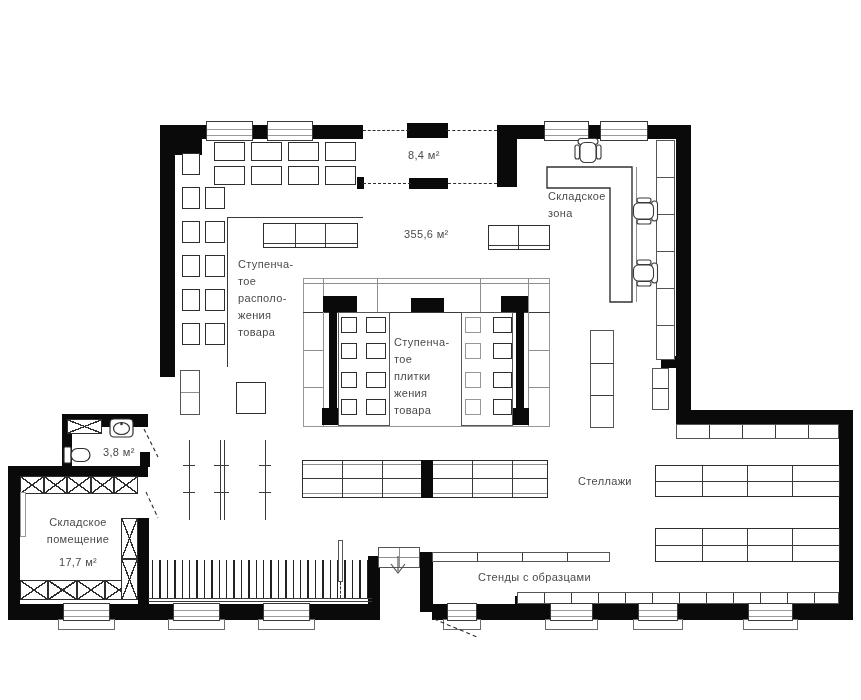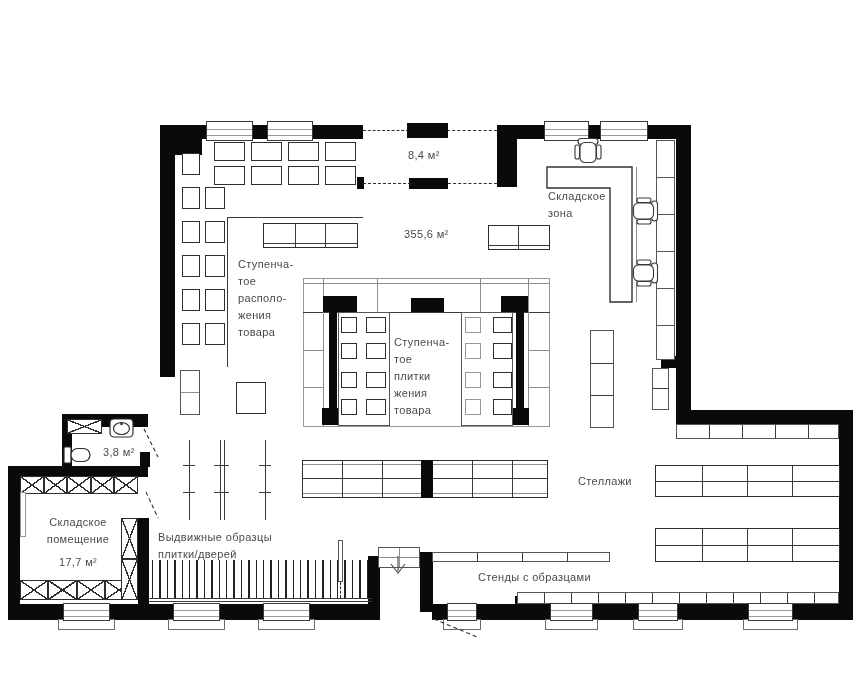--- a/index.html
+++ b/index.html
@@ -227,24 +227,20 @@
     <div class="lngr" style="left:20px;top:0;width:1px;height:19px"></div>
     <div class="lngr" style="left:0;top:9px;width:40px;height:1px"></div>
   </div>
 
   <div style="position:absolute;left:152px;top:560px;width:216px;height:38px;
               background-image:repeating-linear-gradient(90deg,#222 0 1.3px,transparent 1.3px 7.4px)"></div>
   <div class="ln" style="left:148px;top:598px;width:224px;height:1px"></div>
   <div class="ln" style="left:148px;top:601px;width:224px;height:1px"></div>
   <div class="box md" style="left:338px;top:540px;width:5px;height:42px"></div>
   <div class="dashv" style="left:340px;top:582px;height:16px"></div>
-  <div class="lbl" style="left:158px;top:529px">
-    <div>Выдвижные образцы</div>
-    <div>плитки/дверей</div>
-  </div>
 
   <div>
     <div class="ln" style="left:189px;top:440px;width:1px;height:80px"></div>
     <div class="ln" style="left:183px;top:465px;width:12px;height:1px"></div>
     <div class="ln" style="left:183px;top:492px;width:12px;height:1px"></div>
   </div>
   <div>
     <div class="ln" style="left:220px;top:440px;width:1px;height:80px"></div>
     <div class="ln" style="left:224px;top:440px;width:1px;height:80px"></div>
     <div class="ln" style="left:214px;top:465px;width:15px;height:1px"></div>

